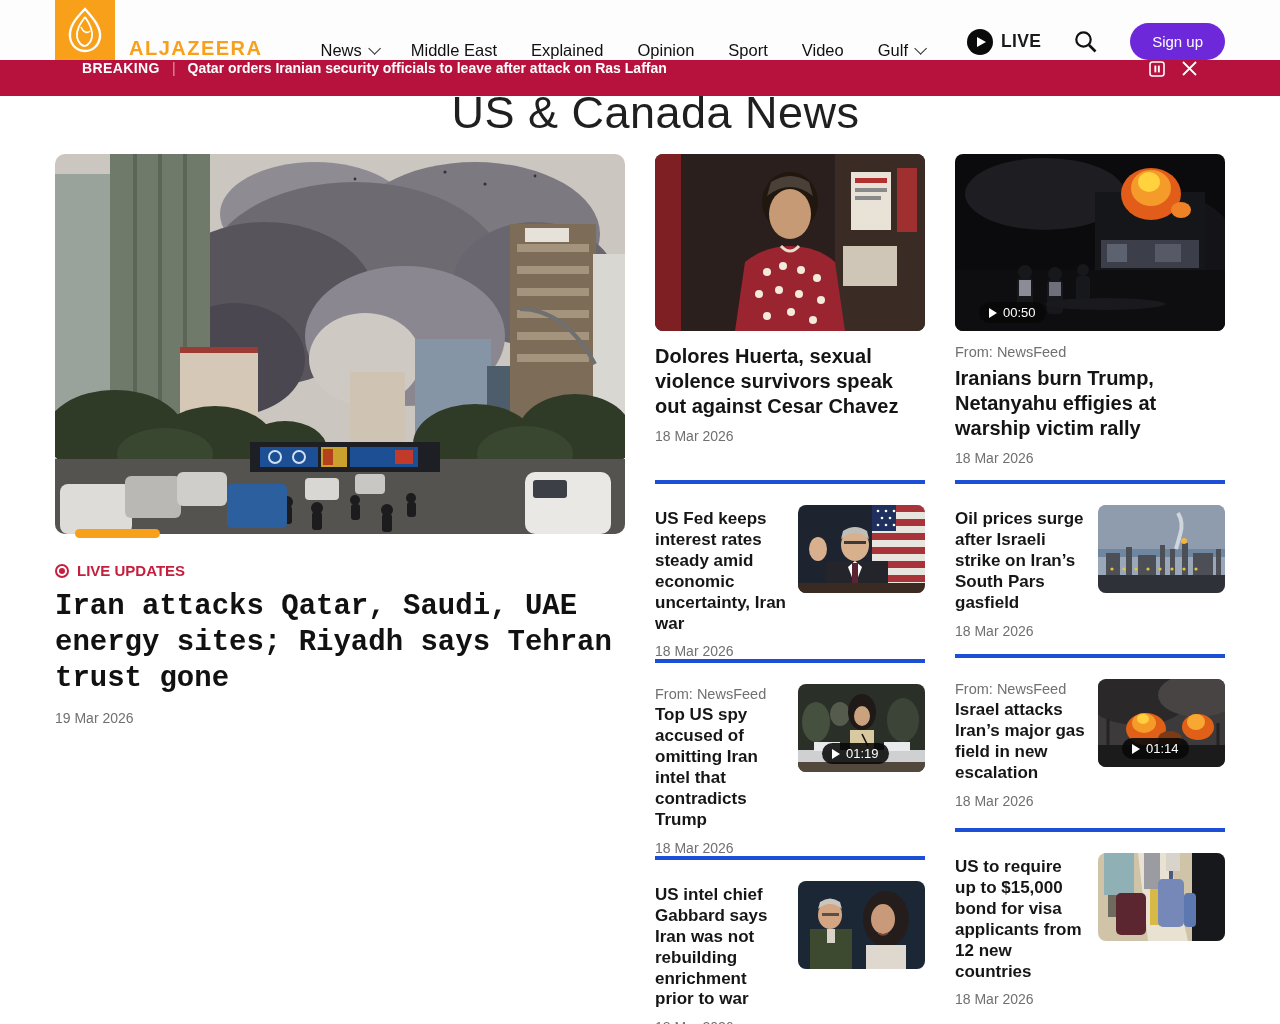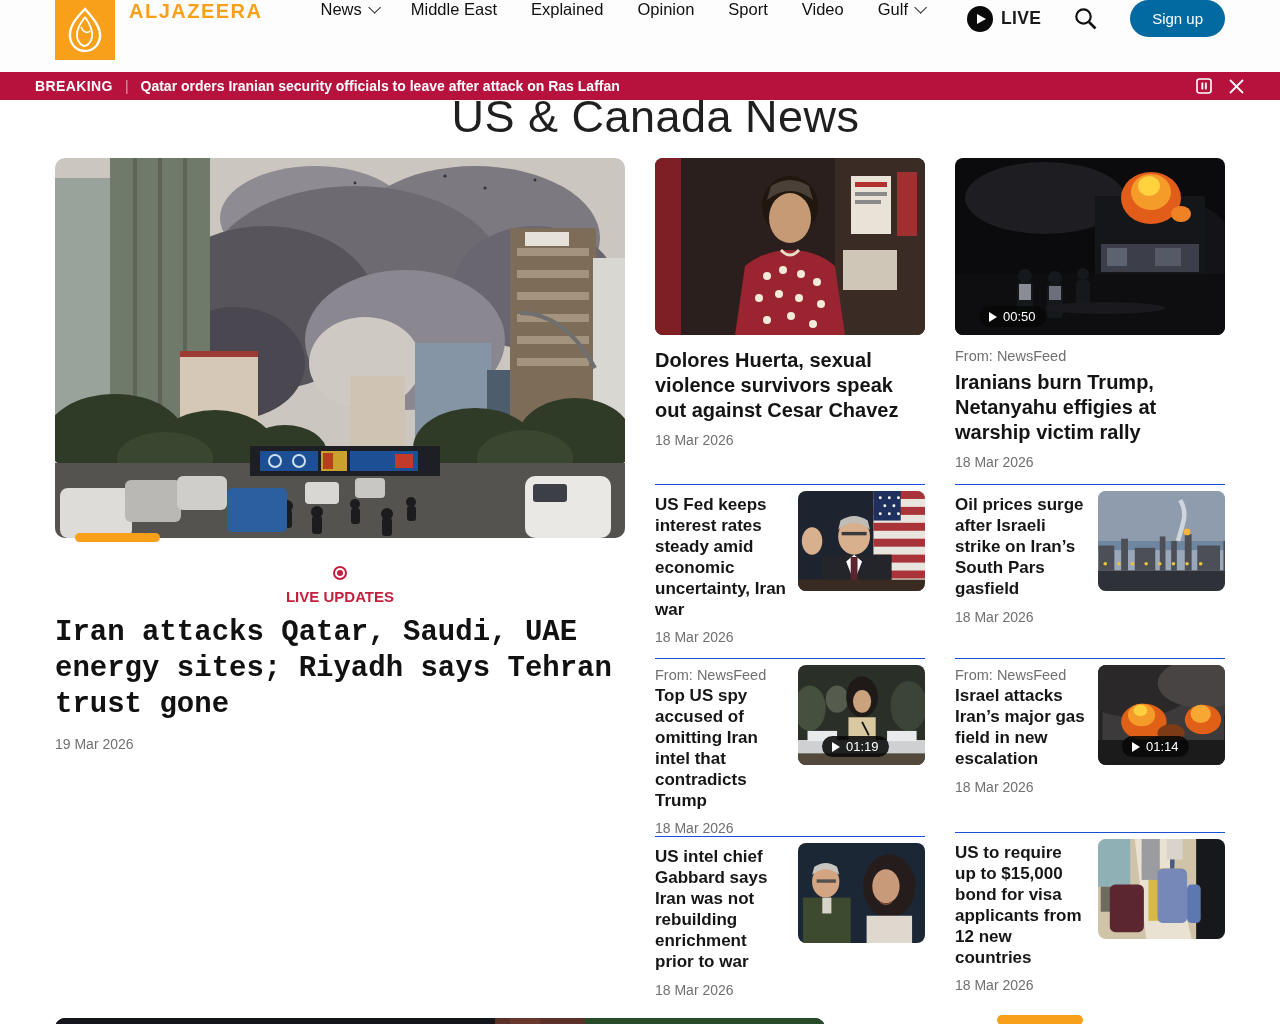--- a/index.html
+++ b/index.html
@@ -1,74 +1,74 @@
 <!DOCTYPE html>
 <html><head>
 <meta charset="utf-8">
 <style>
   * { margin:0; padding:0; box-sizing:border-box; }
   html,body { width:1280px; height:1024px; overflow:hidden; background:#fff;
     font-family:"Liberation Sans","DejaVu Sans",sans-serif; color:#1a1a1a; }
 
   
-  .header { height:72px; background:#fdfdfd; display:flex; align-items:flex-start; padding-left:55px; padding-right:55px; }
+  .header { height:60px; background:#fdfdfd; display:flex; align-items:flex-end; padding-left:55px; padding-right:55px; }
   .logo-sq { width:60px; height:60px; background:#F9A01B; display:flex; align-items:center; justify-content:center; flex:0 0 60px; cursor:pointer; }
   .brand-text { margin-left:14px; color:#F9A01B; font-weight:700; font-size:20px; letter-spacing:1.5px; }
   .nav { display:flex; align-items:center; gap:34px; margin-left:58px; }
   .nav-item { display:flex; align-items:center; gap:6px; font-size:16.5px; color:#101010; cursor:pointer; white-space:nowrap; }
   .chev { width:9px; height:9px; border-right:1.6px solid #333; border-bottom:1.6px solid #333; transform:rotate(45deg) translateY(-3px); display:inline-block; }
   .header-right { margin-left:auto; display:flex; align-items:center; gap:32px; }
   .live-wrap { display:flex; align-items:center; gap:8px; cursor:pointer; }
   .play-circle { width:26px; height:26px; border-radius:50%; background:#0a0a0a; display:flex; align-items:center; justify-content:center; }
   .play-circle .tri { width:0; height:0; border-left:9px solid #fff; border-top:5.5px solid transparent; border-bottom:5.5px solid transparent; margin-left:2px; }
   .live-label { font-weight:700; font-size:17.5px; letter-spacing:.3px; }
   .search-btn { cursor:pointer; display:flex; }
-  .signup-btn { background:#0369a1; color:#fff; border:none; border-radius:20px; padding:10px 22px; font-size:15px; font-family:inherit; cursor:pointer; }
+  .signup-btn { background:#6d28d9; color:#fff; border:none; border-radius:20px; padding:10px 22px; font-size:15px; font-family:inherit; cursor:pointer; }
 
   
-  .breaking { height:28px; background:#B6123D; color:#fff; display:flex; align-items:center; padding:0 35px; font-size:14px; position:relative; z-index:5; }
+  .breaking { height:36px; background:#B6123D; color:#fff; display:flex; align-items:flex-start; padding:0 82px; font-size:14px; position:relative; z-index:5; }
   .breaking-label { font-weight:700; letter-spacing:.4px; }
   .breaking-sep { margin:0 12px; opacity:.55; font-weight:400; }
   .breaking-msg { font-weight:700; cursor:pointer; }
   .breaking-right { margin-left:auto; display:flex; align-items:center; gap:16px; }
   .pause-ic, .close-ic { cursor:pointer; display:flex; }
 
   
   .page-title { text-align:center; font-size:45px; font-weight:300; letter-spacing:.5px; color:#1f1f1f; margin-top:-9px; position:relative; z-index:1;padding-left:31px; }
 
   
   .grid { display:grid; grid-template-columns:570px 270px 270px; column-gap:30px; padding:0 55px; margin-top:15px; }
 
   .lead-img-wrap { position:relative; height:380px; }
   .img-clip { width:100%; height:100%; border-radius:10px; overflow:hidden; cursor:pointer; }
   .img-clip svg { display:block; width:100%; height:100%; }
   .lead-bar { position:absolute; left:20px; bottom:-4px; width:85px; height:9px; background:#F9A01B; border-radius:5px; }
-  .kicker { display:flex; align-items:center; gap:8px; margin-top:28px; color:#C41F3D; font-weight:700; font-size:15px; cursor:pointer;flex-direction:column; }
+  .kicker { display:flex; align-items:center; gap:8px; margin-top:28px; color:#C41F3D; font-weight:700; font-size:15px; cursor:pointer; }
   .live-dot { width:14px; height:14px; border:2.5px solid #C41F3D; border-radius:50%; display:flex; align-items:center; justify-content:center; }
   .live-dot::after { content:""; width:6px; height:6px; background:#C41F3D; border-radius:50%; }
   .lead-title { font-size:29px; line-height:1.24; font-weight:700; color:#111; margin-top:10px; cursor:pointer;font-family:Liberation Mono, monospace; }
   .lead-excerpt { font-size:17.5px; line-height:1.55; color:#454545; margin-top:12px; }
   .date { font-size:14px; color:#707070; margin-top:13px; }
 
   .col-top { min-height:326px; }
   .card-img { height:177px; border-radius:8px; overflow:hidden; position:relative; cursor:pointer; }
   .card-img svg { display:block; width:100%; height:100%; }
   .col-title { font-size:20px; line-height:1.26; font-weight:700; color:#141414; margin-top:13px; cursor:pointer; }
   .source { font-size:14.5px; color:#707070; }
   .col-top .source { margin-top:13px; }
   .col-top .source + .col-title { margin-top:6px; }
 
-  .story-row { display:flex; border-top:1px solid #1d4ed8; padding-top:6px; min-height:174px;justify-content:flex-end; }
+  .story-row { display:flex; border-top:4px solid #1d4ed8; padding-top:21px; min-height:174px;justify-content:flex-end; }
   .story-row.last { min-height:144px; }
   .story-row .txt { flex:1; padding-right:12px; }
   .story-title-sm { font-size:17px; line-height:1.23; font-weight:700; color:#161616; margin-top:4px; cursor:pointer; }
   .txt .source { margin-top:2px; }
   .txt .source + .story-title-sm { margin-top:3px; }
   .story-row .date { margin-top:9px; }
-  .thumb { width:127px; height:100px; flex:0 0 127px; border-radius:8px; overflow:hidden; position:relative; cursor:pointer; }
+  .thumb { width:127px; height:88px; flex:0 0 127px; border-radius:8px; overflow:hidden; position:relative; cursor:pointer; }
   .thumb svg { display:block; width:100%; height:100%; }
 
   .vbadge { position:absolute; left:24px; bottom:8px; background:rgba(8,8,8,.88); color:#fff; border-radius:13px; padding:3px 10px; font-size:13px; display:flex; align-items:center; gap:6px; }
   .vbadge .tri { width:0; height:0; border-left:8px solid #fff; border-top:5px solid transparent; border-bottom:5px solid transparent; }
 
   
   .bottom { display:grid; grid-template-columns:770px 370px; column-gap:30px; padding:0 55px; margin-top:20px; }
   .bottom-img { height:160px; border-radius:10px; overflow:hidden; cursor:pointer; }
   .bottom-img svg { display:block; width:100%; height:100%; }
   .newsletter { position:relative; background:#ececec; border-radius:14px; height:150px; margin-top:10px; padding-top:10px; }

